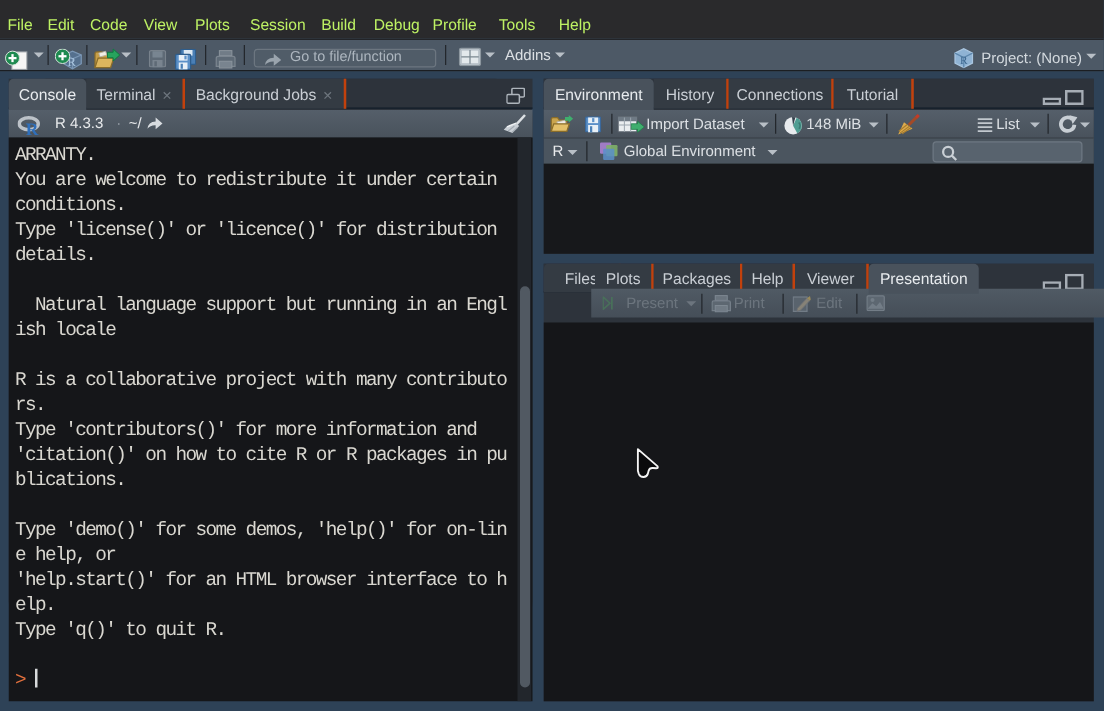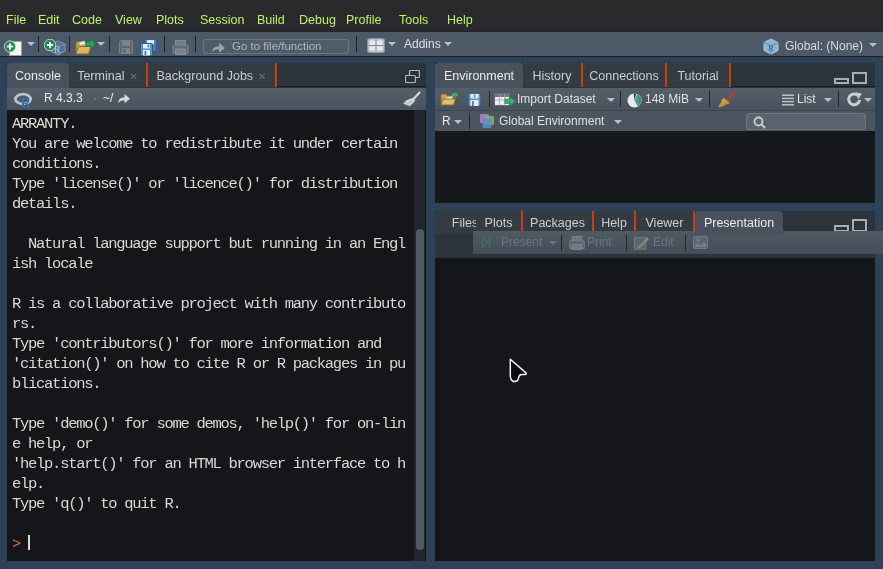--- a/index.html
+++ b/index.html
@@ -115,21 +115,21 @@
   <svg style="left:763px;top:6px" width="16" height="17" viewBox="0 0 16 17">
     <path d="M1 4.5 L8 1 L15 4.5 L15 12.5 L8 16 L1 12.5 Z" fill="#8fb3d4" stroke="#a9c6e0" stroke-width="1"></path>
     <path d="M1 4.5 L8 8 L15 4.5 M8 8 L8 16" fill="none" stroke="#5d87ad" stroke-width="1"></path>
     <text x="5" y="13" font-size="9" fill="#3e6890" font-family="Liberation Serif">R</text>
   </svg>
   <div class="caret" style="left:27px;top:10px"></div>
   <div class="caret" style="left:97px;top:10px"></div>
   <div class="caret" style="left:388px;top:10px"></div>
   <span class="ttxt" style="left:404px;top:5px">Addins</span>
   <div class="caret" style="left:444px;top:10px"></div>
-  <span class="ttxt" style="left:785px;top:7px;color:#d3d9de;font-size:12px">Global: (None)</span>
+  <span class="ttxt" style="left:785px;top:7px;color:#d3d9de;font-size:12px">Project: (None)</span>
   <div class="caret" style="left:869px;top:11px"></div>
 </div>
 
 <div class="pane" id="console-pane">
   <div class="tabbar">
     <div class="tab active" style="left:0;width:62px">Console</div>
     <div class="tab" style="left:62px;width:79px">Terminal<span class="tabx">✕</span></div>
     <div class="tab" style="left:141px;width:129px">Background Jobs<span class="tabx">✕</span></div>
   </div>
   <svg style="left:398px;top:7px" width="15" height="14" viewBox="0 0 15 14">

